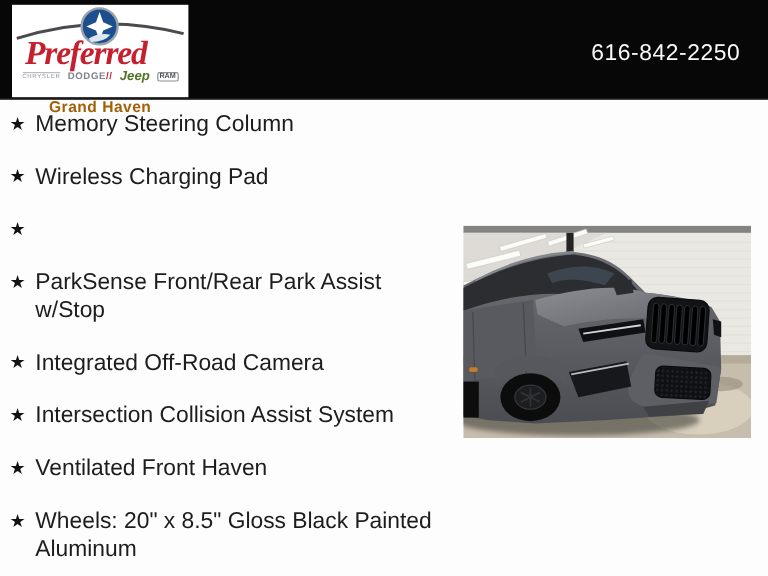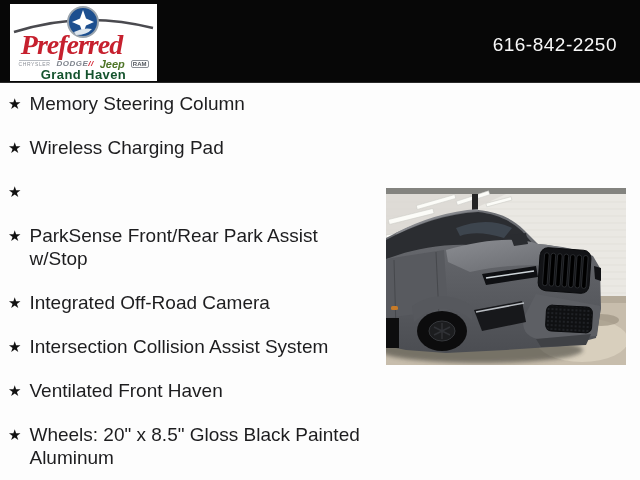--- a/index.html
+++ b/index.html
@@ -25,27 +25,27 @@
   .logo-name {
     position:absolute; left:0; top:26px; width:123px;
     font-family:"Liberation Serif", serif; font-style:italic; font-weight:bold;
     font-size:28px; line-height:29px; color:#c6202e; letter-spacing:-1px;
   }
   .logo-brands {
     position:absolute; left:0; top:55px; width:147px; height:9px;
     display:flex; justify-content:center; align-items:center; gap:6px;
   }
   .brand-chrysler { font-size:5px; color:#8d9199; letter-spacing:.6px; border-top:1px solid #b8bcc2; }
-  .brand-dodge   { font-size:8px; font-weight:bold; font-style:italic; color:#7d838c; letter-spacing:.5px; }
+  .brand-dodge   { font-size:8px; font-weight:bold; color:#7d838c; letter-spacing:.5px; }
   .dodge-slash   { color:#d32431; font-weight:bold; }
   .brand-jeep    { font-size:11px; font-weight:bold; color:#4f7527;font-style:italic; }
   .brand-ram     { font-size:6px; font-weight:bold; color:#50555c; border:1px solid #8a8f96; border-radius:2px; padding:0 1px; }
   .logo-location {
-    position:absolute; left:0; top:63px; width:147px;
-    font-size:13px; font-weight:bold; color:#14532d; letter-spacing:.4px;
+    position:absolute; left:0; top:77px; width:147px;
+    font-size:13px; font-weight:bold; color:#a16207; letter-spacing:.4px;
   }
   
   .features { position:absolute; left:8px; top:92px; width:366px; margin:0; padding:0; list-style:none; }
   .feature  { display:flex; margin-bottom:21px; }
   .star     { flex:0 0 13px; margin-right:8px; font-size:15px; line-height:23px; color:#111; }
   .ftext    { font-size:19px; line-height:23px; color:#1d1d1f; max-width:337px; }
   
   .photo { position:absolute; left:386px; top:188px; width:240px; height:177px; overflow:hidden; }
   .photo svg { display:block; }
 </style>

